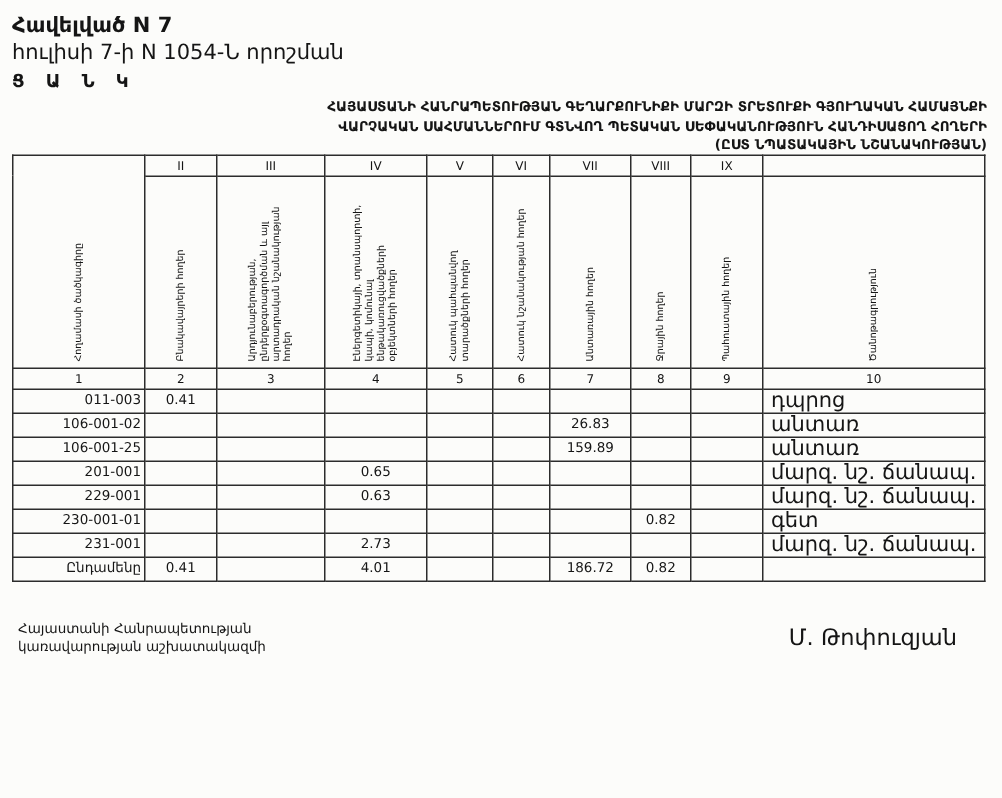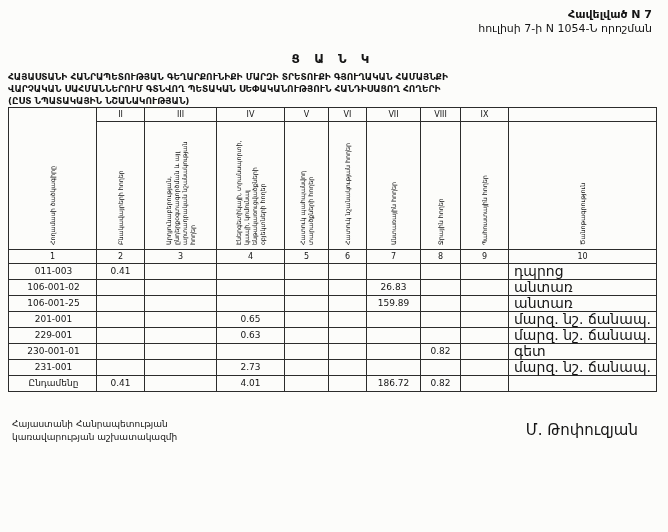--- a/index.html
+++ b/index.html
@@ -6,42 +6,42 @@
   html,body { background:#e9e9e6; }
   .page {
     width:668px; height:532px;
     background:#fcfcfa;
     color:#151515;
     font-family:"DejaVu Sans", sans-serif;
     position:relative;
     overflow:hidden;
     padding:8px 10px 6px 8px;
   }
-  .appendix { text-align:right; font-size:11px; line-height:1.3; padding-right:6px; }
+  .appendix { text-align:left; font-size:14px; line-height:1.3; padding-right:6px; }
   .appendix .l1 { font-weight:bold; }
-  .doc-title { text-align:center; font-size:12px; font-weight:bold; letter-spacing:5px; margin-top:15px; }
-  .doc-heading { text-align:left; font-size:9px; font-weight:bold; margin-top:5px; line-height:1.35; }
+  .doc-title { font-size:12px; font-weight:bold; letter-spacing:5px; margin-top:3px; }
+  .doc-heading { text-align:right; font-size:9px; font-weight:bold; margin-top:5px; line-height:1.35; }
   table.land { border-collapse:collapse; table-layout:fixed; width:648px; margin-top:0; }
   table.land td { border:1px solid #2c2c2c; overflow:hidden; padding:0 2px; }
   tr.roman td { height:13px; text-align:center; font-size:8px; line-height:13px; padding:0; }
   td.rot { vertical-align:bottom; text-align:center; padding:3px 1px; }
   td.rot .v {
     display:inline-block;
     writing-mode:vertical-rl;
     transform:rotate(180deg);
     font-size:6.3px;
     line-height:1.25;
     height:118px;
     text-align:left;
   }
   td.rot-tall .v { height:130px; }
   tr.rothead td { height:128px; }
   tr.nums td { height:13px; text-align:center; font-size:8px; line-height:13px; padding:0; }
   tbody.data td { height:16px; font-size:9px; text-align:center; line-height:15px; }
-  tbody.data td.code { text-align:center; padding-left:4px; }
+  tbody.data td.code { text-align:right; padding-left:4px; }
   tbody.data td.purpose { text-align:left; padding-left:5px; font-size:14px; }
   tbody.data tr.total td.code { font-weight:normal; }
   .footer { display:flex; justify-content:space-between; align-items:center; margin-top:26px; padding:0 4px; }
   .f-left { font-size:9px; line-height:1.4; }
   .f-sign { font-size:15px; padding-right:16px; padding-bottom:2px; }
 </style>
 </head>
 <body>
 
 <div class="page">

